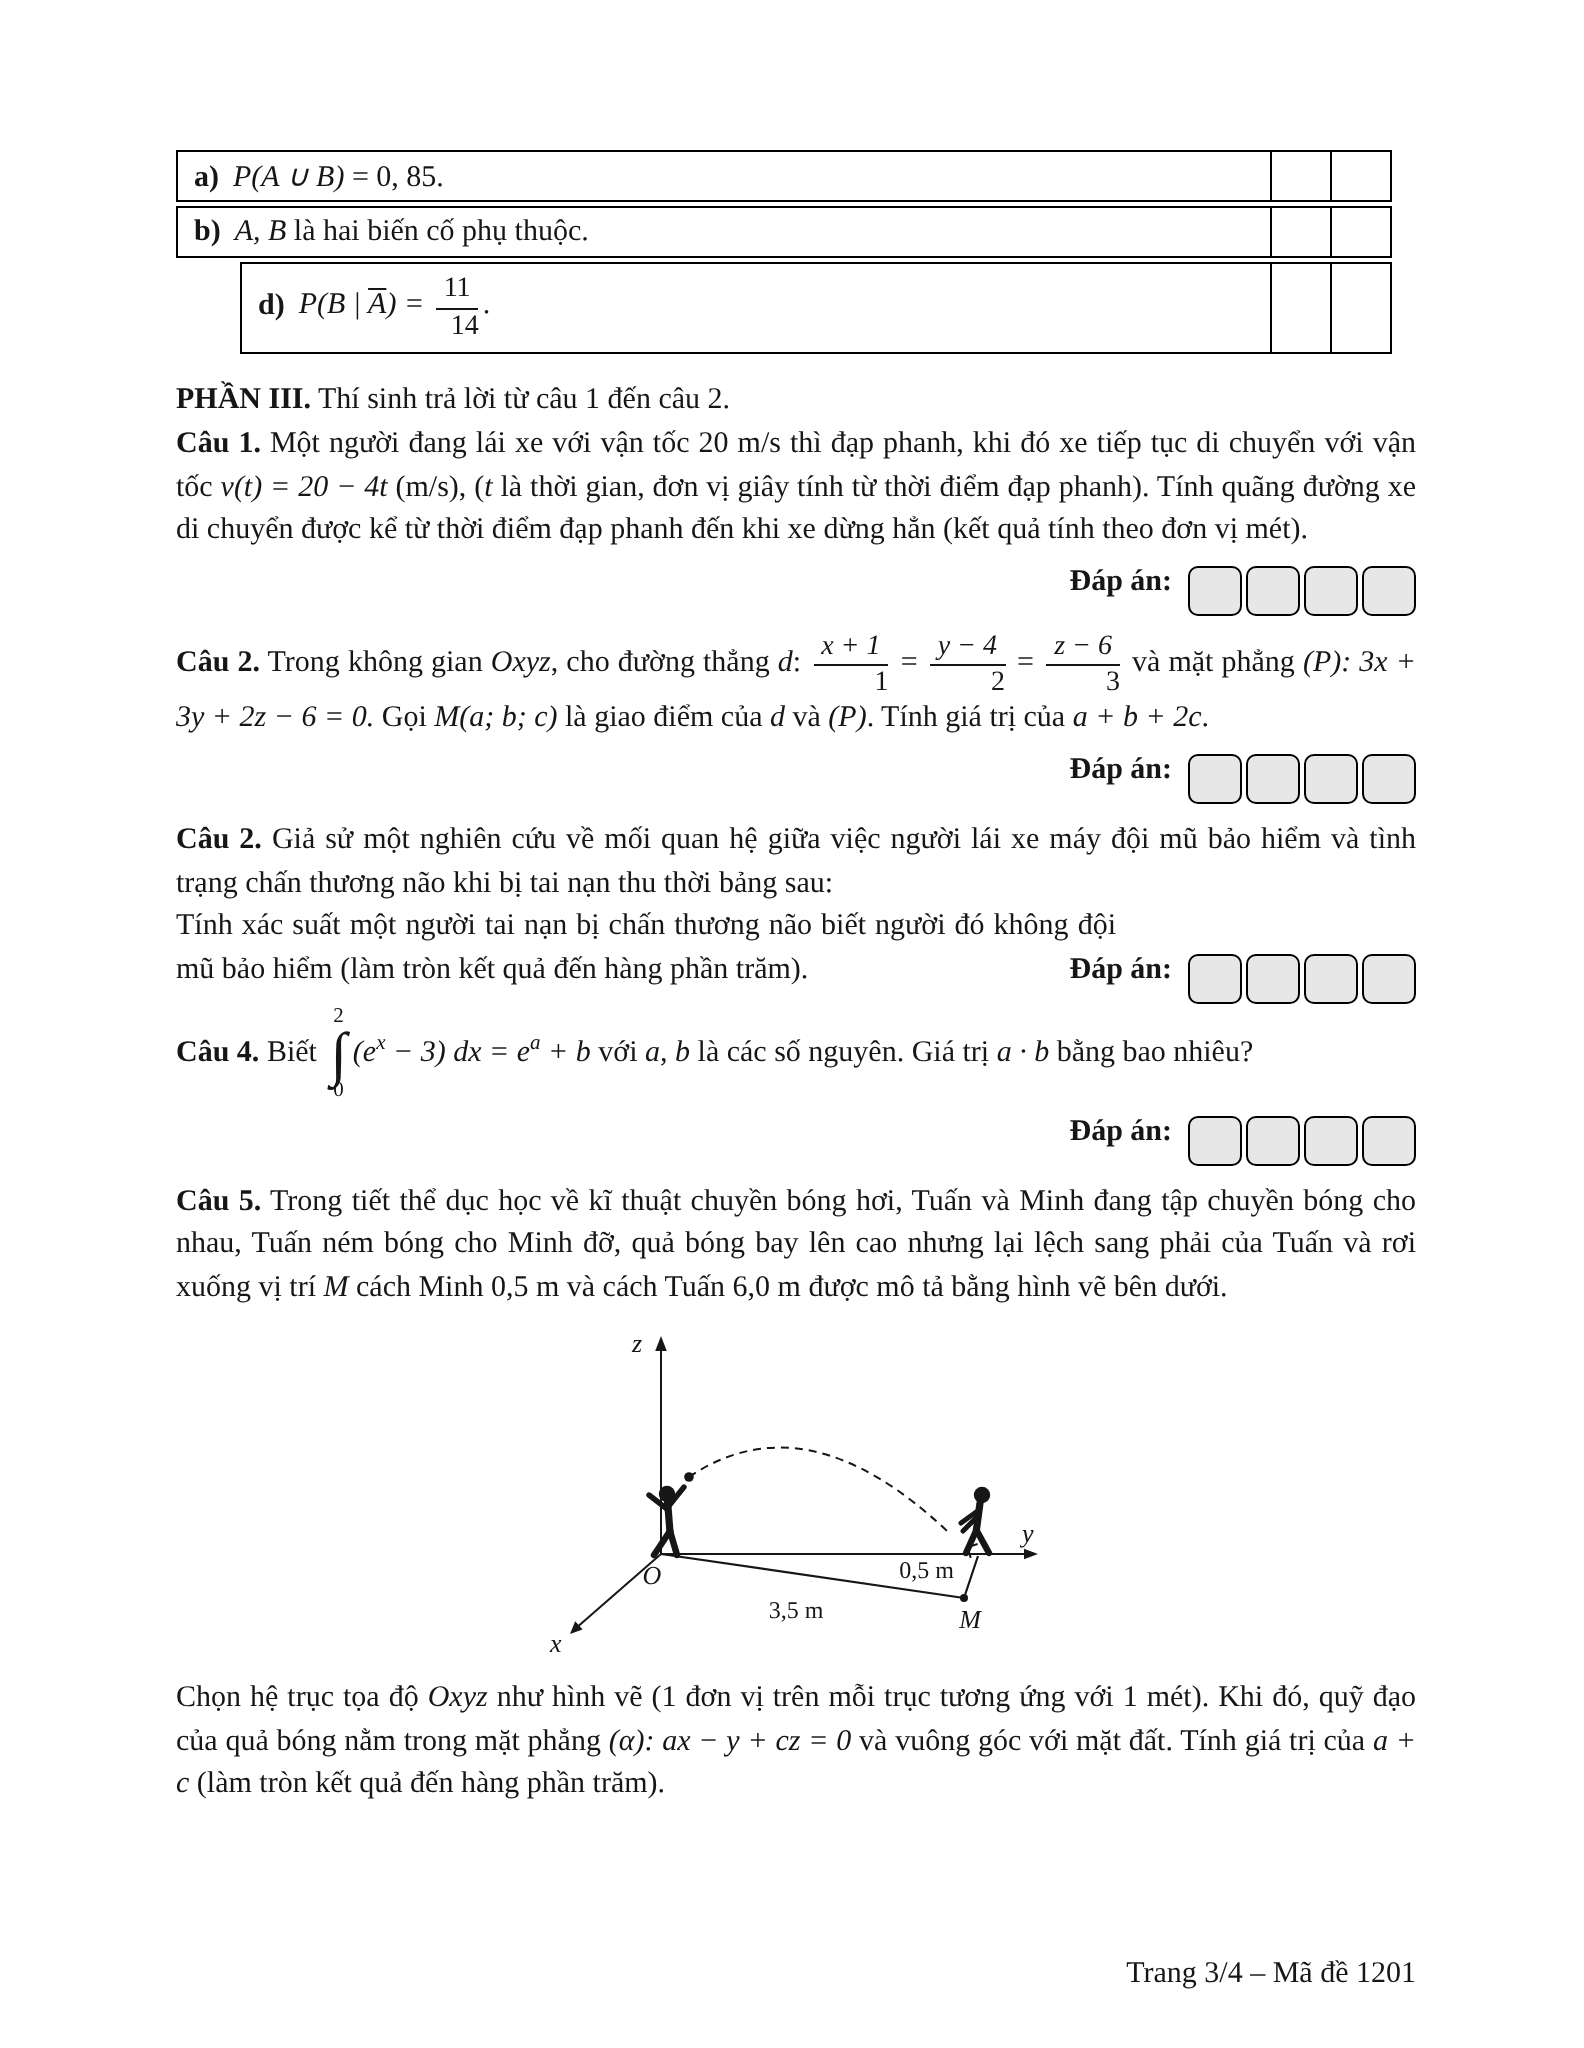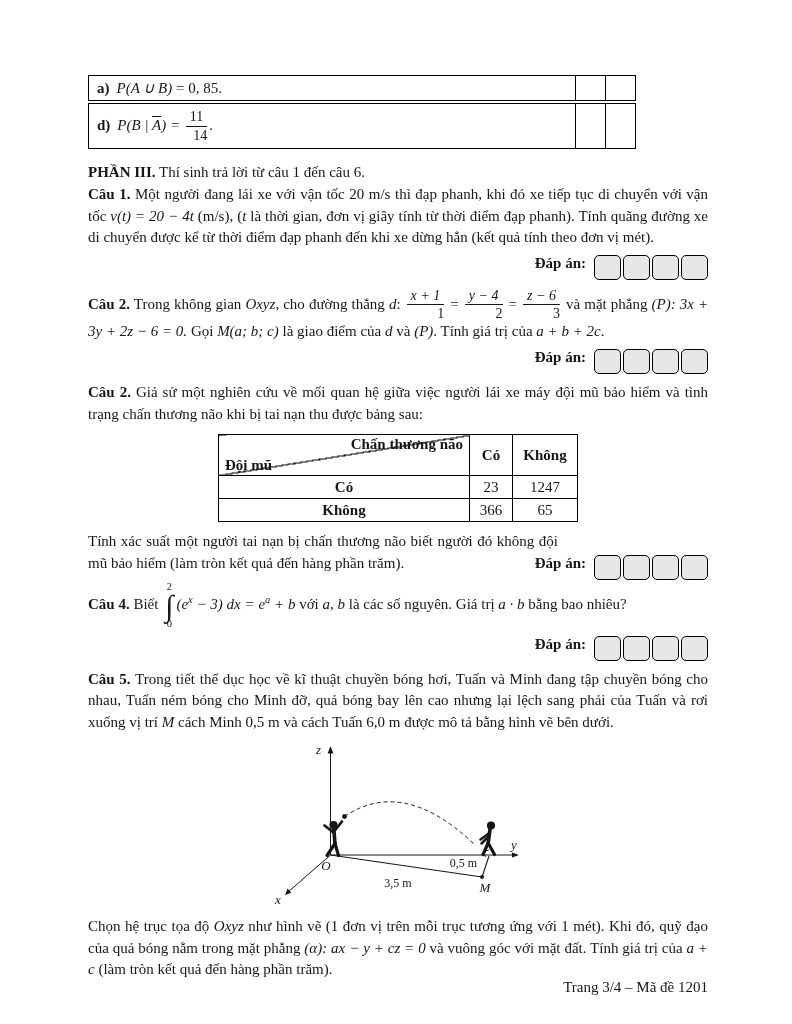--- a/index.html
+++ b/index.html
@@ -4,23 +4,23 @@
 <style>
   html,body{margin:0;padding:0;background:#ffffff;}
   .page{position:relative;width:792px;height:1024px;background:#ffffff;overflow:hidden;
         font-family:"Liberation Serif",serif;font-size:15px;color:#161616;}
   .content{position:absolute;left:88px;top:75px;width:620px;}
   p{margin:0;text-align:justify;line-height:1.45;}
   .b{font-weight:bold;}
   .m{font-style:italic;}
   .lbl{margin-right:7px;}
   
-  .t1{width:548px;margin-bottom:13px;}
+  .t1{width:608px;margin-bottom:13px;}
   .t1row{display:flex;border:1.2px solid #000;margin-bottom:2px;align-items:center;min-height:24px;}
-  .t1row.tall{min-height:44px;}
+  .t1row.tall{min-height:44px;margin-left:32px;}
   .t1 .stmt{flex:1;padding:1px 8px;}
   .t1 .cc{align-self:stretch;width:29px;border-left:1.2px solid #000;}
   
   .ol{text-decoration:overline;font-style:italic;}
   
   .frac{display:inline-block;vertical-align:-0.68em;text-align:right;line-height:1.08;font-size:14px;margin:0 2px;}
   .frac .num{display:block;padding:0 4px 1px;border-bottom:1px solid #161616;}
   .frac .den{display:block;padding-top:1px;}
   
   .intgrp{display:inline-flex;flex-direction:column;align-items:center;vertical-align:middle;line-height:1;margin:0 3px;}
@@ -62,73 +62,58 @@
   <div class="content">
 
     <div class="t1">
       <div class="t1row">
         <div class="stmt">
           <span class="b lbl">a)</span><span class="m">P(A ∪ B)</span><span> = 0, 85.</span>
         </div>
         <div class="cc"></div>
         <div class="cc"></div>
       </div>
+      <div class="t1row">
+        <div class="stmt">
+          <span class="b lbl">b)</span><span class="m">A, B</span><span> là hai biến cố phụ thuộc.</span>
+        </div>
+        <div class="cc"></div>
+        <div class="cc"></div>
+      </div>
       <div class="t1row tall">
         <div class="stmt">
           <span class="b lbl">d)</span><span class="m">P(B | </span><span class="ol">A</span><span class="m">) = </span><span class="frac"><span class="num">11</span><span class="den">14</span></span><span>.</span>
         </div>
         <div class="cc"></div>
         <div class="cc"></div>
       </div>
     </div>
 
-    <p><span class="b">PHẦN III.</span><span> Thí sinh trả lời từ câu 1 đến câu 6.</span></p>
+    <p><span class="b">PHẦN III.</span><span> Thí sinh trả lời từ câu 1 đến câu 2.</span></p>
 
     <p><span class="b">Câu 1.</span><span> Một người đang lái xe với vận tốc 20 m/s thì đạp phanh, khi đó xe tiếp tục di chuyển với vận tốc </span><span class="m">v(t) = 20 − 4t</span><span> (m/s), (</span><span class="m">t</span><span> là thời gian, đơn vị giây tính từ thời điểm đạp phanh). Tính quãng đường xe di chuyển được kể từ thời điểm đạp phanh đến khi xe dừng hẳn (kết quả tính theo đơn vị mét).</span></p>
     <div class="ansrow">
       <span class="albl">Đáp án:</span>
       <span class="abox"></span>
         <span class="abox"></span>
         <span class="abox"></span>
         <span class="abox"></span>
     </div>
 
     <p><span class="b">Câu 2.</span><span> Trong không gian </span><span class="m">Oxyz</span><span>, cho đường thẳng </span><span class="m">d</span><span>: </span><span class="frac"><span class="num m">x + 1</span><span class="den">1</span></span><span> = </span><span class="frac"><span class="num m">y − 4</span><span class="den">2</span></span><span> = </span><span class="frac"><span class="num m">z − 6</span><span class="den">3</span></span><span> và mặt phẳng </span><span class="m">(P): 3x + 3y + 2z − 6 = 0.</span><span> Gọi </span><span class="m">M(a; b; c)</span><span> là giao điểm của </span><span class="m">d</span><span> và </span><span class="m">(P)</span><span>. Tính giá trị của </span><span class="m">a + b + 2c</span><span>.</span></p>
     <div class="ansrow">
       <span class="albl">Đáp án:</span>
       <span class="abox"></span>
         <span class="abox"></span>
         <span class="abox"></span>
         <span class="abox"></span>
     </div>
 
-    <p class="sp"><span class="b">Câu 2.</span><span> Giả sử một nghiên cứu về mối quan hệ giữa việc người lái xe máy đội mũ bảo hiểm và tình trạng chấn thương não khi bị tai nạn thu được bảng sau:</span></p>
+    <p class="sp"><span class="b">Câu 2.</span><span> Giả sử một nghiên cứu về mối quan hệ giữa việc người lái xe máy đội mũ bảo hiểm và tình trạng chấn thương não khi bị tai nạn thu thời bảng sau:</span></p>
 
-    <table class="t2">
-      <tbody>
-          <tr>
-        <td class="diag">
-          <span class="tr">Chấn thương não</span>
-          <span class="bl">Đội mũ</span>
-        </td>
-        <td class="hc">Có</td>
-        <td class="hk">Không</td>
-      </tr>
-      <tr>
-        <td class="rowh">Có</td>
-        <td>23</td>
-        <td>1247</td>
-      </tr>
-      <tr>
-        <td class="rowh">Không</td>
-        <td>366</td>
-        <td>65</td>
-      </tr>
-    </tbody>
-      </table>
 
     <div class="inlineans">
       <div class="ansrow">
         <span class="albl">Đáp án:</span>
         <span class="abox"></span>
           <span class="abox"></span>
           <span class="abox"></span>
           <span class="abox"></span>
       </div>
       <p style="width:470px;font-family:Liberation Serif, serif;"><span>Tính xác suất một người tai nạn bị chấn thương não biết người đó không đội mũ bảo hiểm (làm tròn kết quả đến hàng phần trăm).</span></p>

